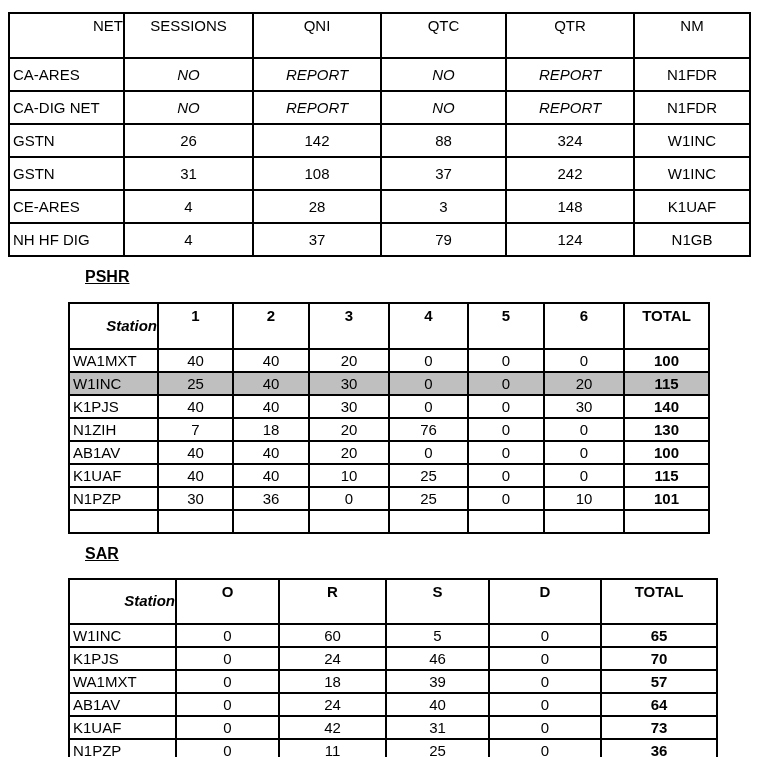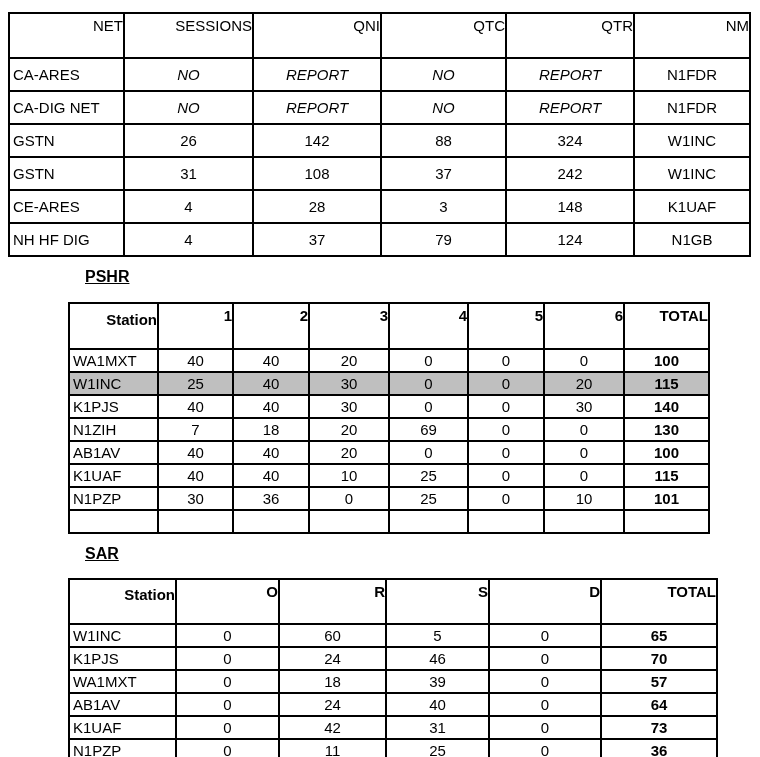--- a/index.html
+++ b/index.html
@@ -21,21 +21,21 @@
   }
   th, td {
     border: 2px solid #000;
     padding: 0;
     overflow: hidden;
     white-space: nowrap;
   }
   th {
     font-weight: normal;
     vertical-align: top;
-    text-align: right;
+    text-align: center;
     padding-top: 3px;
   }
   th:first-child { text-align: right; padding-left: 3px; }
   td { text-align: center; vertical-align: middle; }
   td:first-child { text-align: left; padding-left: 3px; }
 
   
   .net-table { margin: 12px 0 0 8px; width: 741px; }
   .net-table col:nth-child(1){ width:115px; }
   .net-table col:nth-child(2){ width:129px; }
@@ -75,21 +75,21 @@
   .sar-table col:nth-child(3){ width:107px; }
   .sar-table col:nth-child(4){ width:103px; }
   .sar-table col:nth-child(5){ width:112px; }
   .sar-table col:nth-child(6){ width:116px; }
   .sar-table thead tr { height: 45px; }
   .sar-table tbody tr { height: 23px; }
   .sar-table tbody tr:last-child { height: 25px; }
 
   
   .pshr-table th, .sar-table th { font-weight: bold; }
-  th.station { vertical-align: bottom; padding-bottom: 20px; }
+  th.station { vertical-align: bottom; padding-bottom: 14px; font-style: italic; }
 
   
   .pshr-table td:last-child, .sar-table td:last-child { font-weight: bold; }
 
   
   td.it { font-style: italic; text-align: center; }
 
   
   .pshr-table td { position: relative; }
   tr.hl td { background: var(--hl-color, #BFBFBF); }
@@ -233,21 +233,21 @@
           <td>0</td>
           <td>0</td>
           <td>30</td>
           <td>140</td>
         </tr>
         <tr>
           <td>N1ZIH</td>
           <td>7</td>
           <td>18</td>
           <td>20</td>
-          <td>69</td>
+          <td>76</td>
           <td>0</td>
           <td>0</td>
           <td>130</td>
         </tr>
         <tr>
           <td>AB1AV</td>
           <td>40</td>
           <td>40</td>
           <td>20</td>
           <td>0</td>

